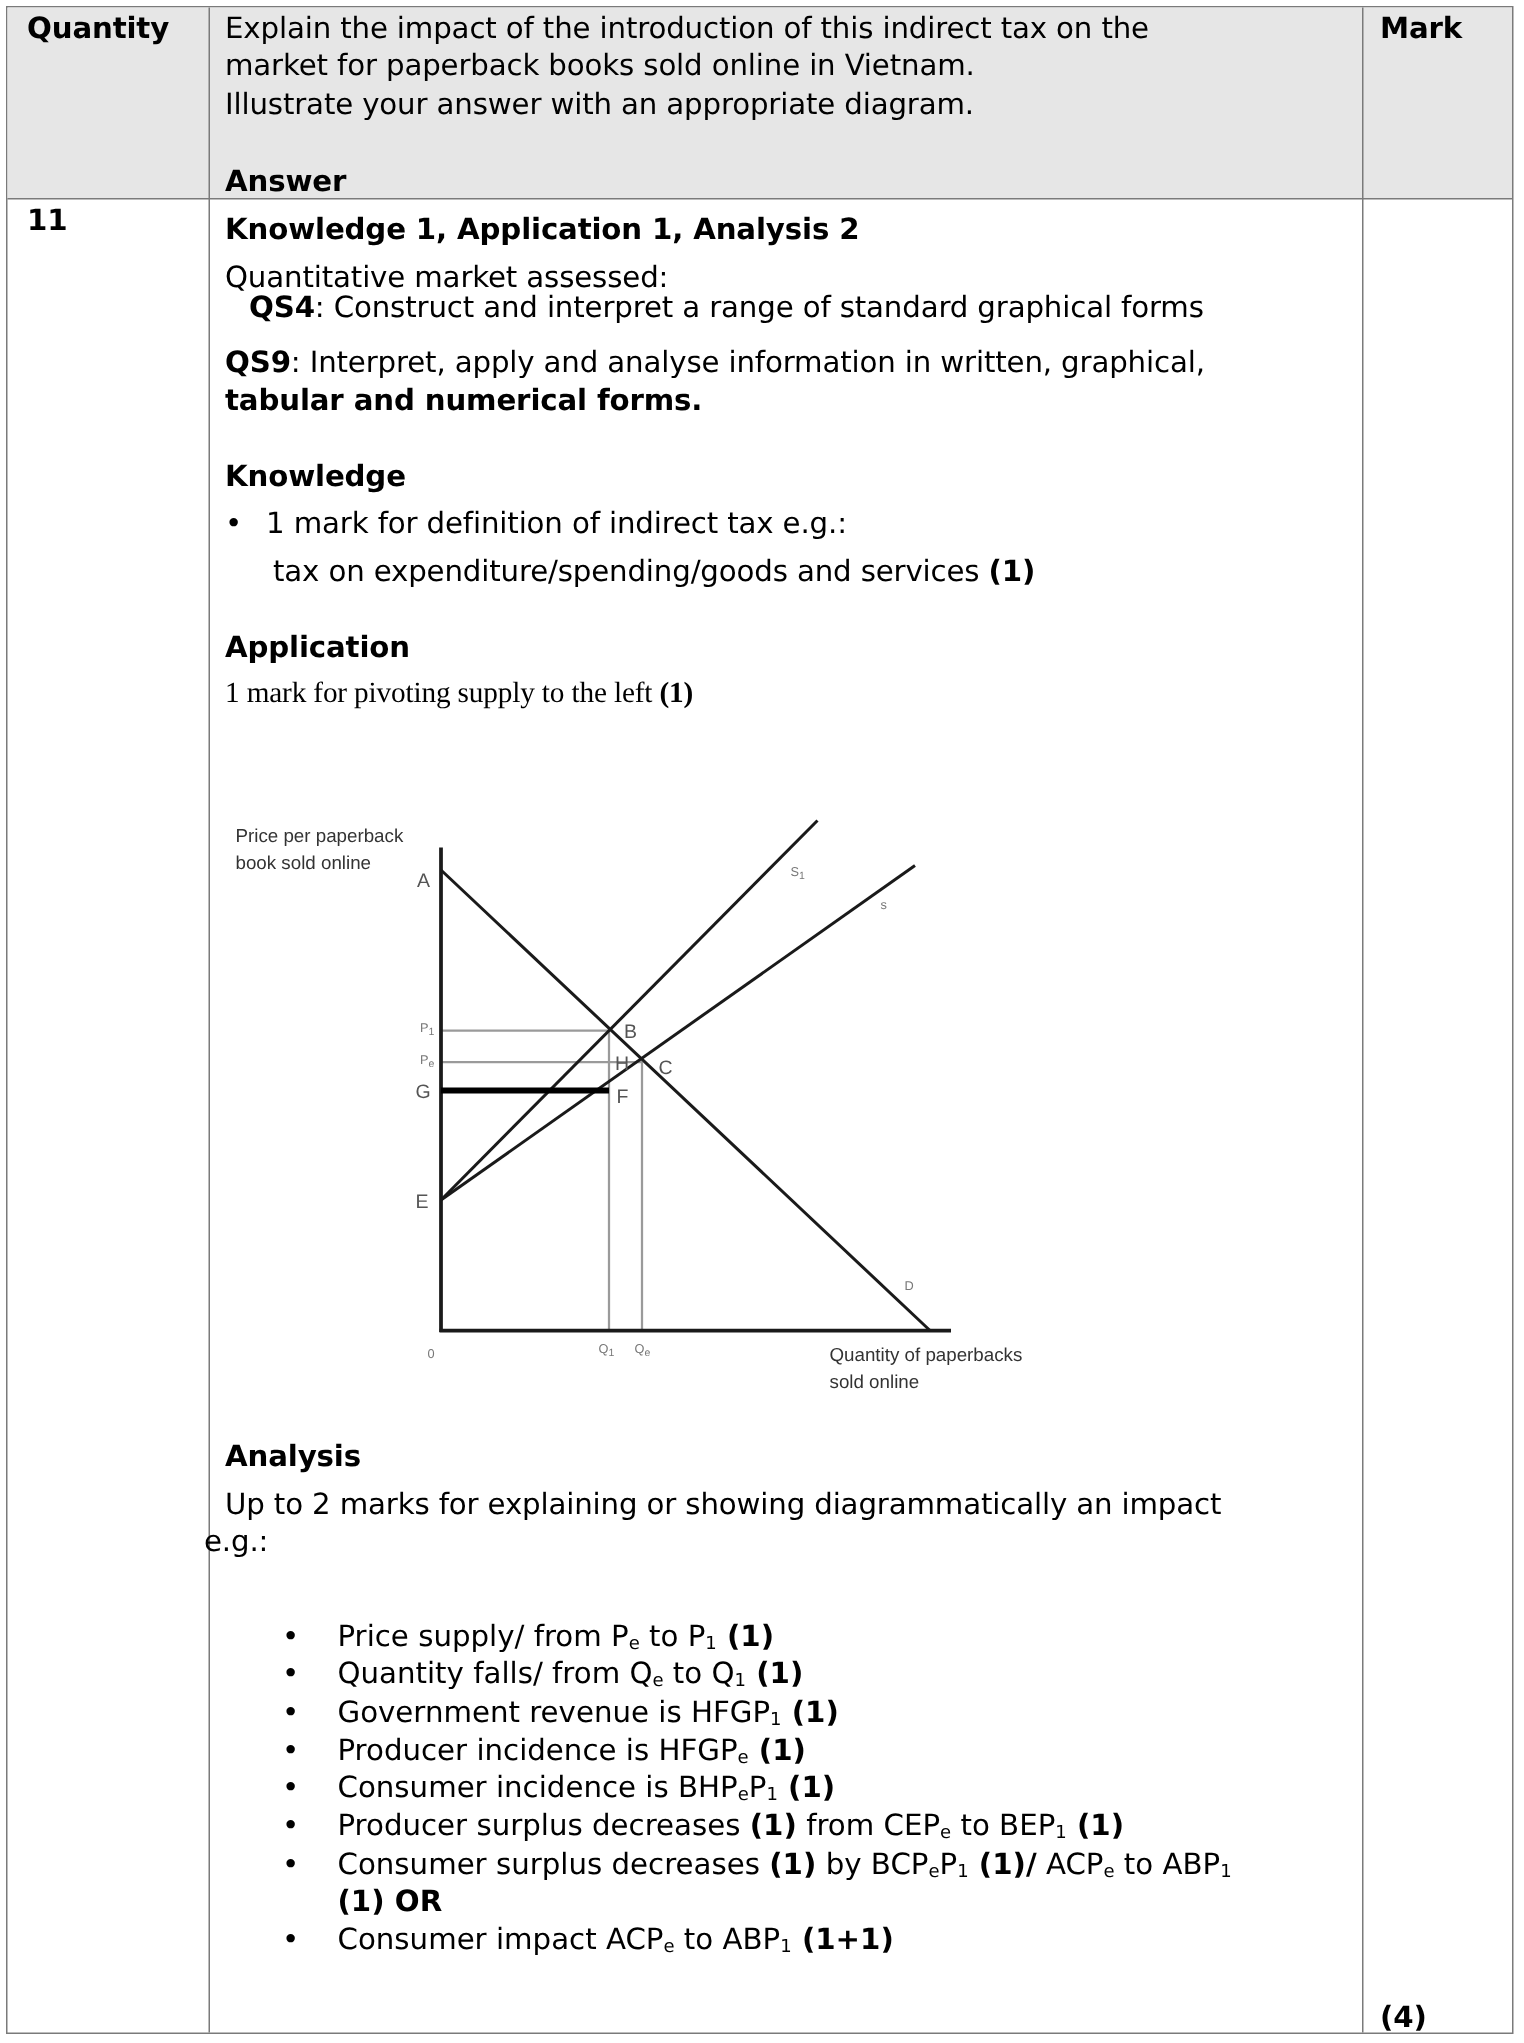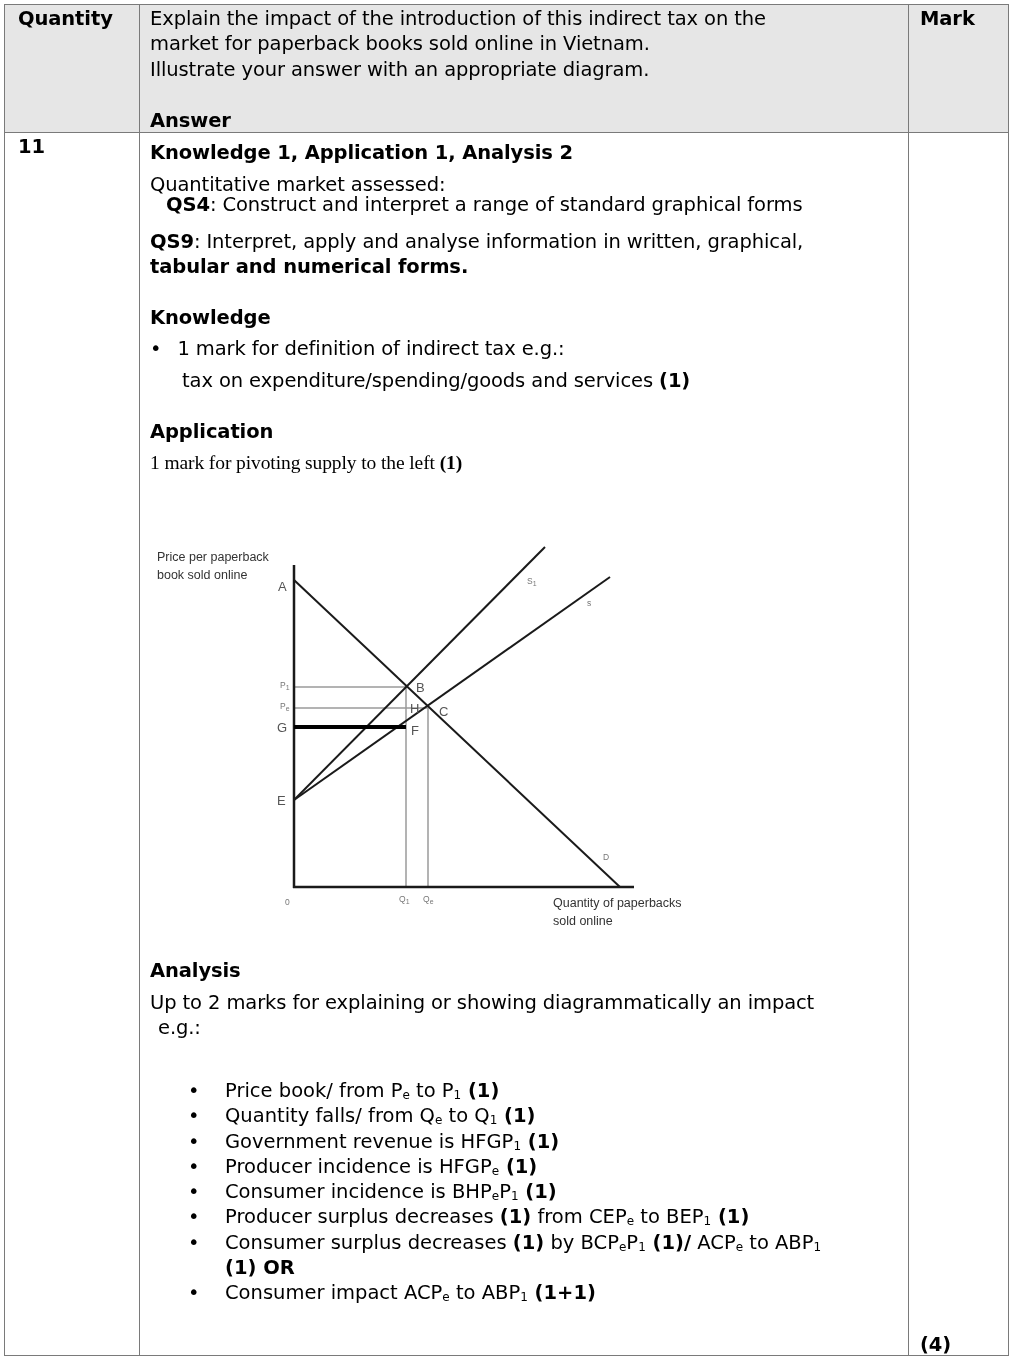--- a/index.html
+++ b/index.html
@@ -105,26 +105,26 @@
     <text x="587" y="606">s</text>
     <text x="603" y="860">D</text>
     <text x="285" y="905">0</text>
     <text x="399" y="902">Q<tspan font-size="7" dy="2">1</tspan></text>
     <text x="423" y="902">Q<tspan font-size="7" dy="2">e</tspan></text>
   </g>
 </svg>
 
 <div class="t b" style="left:150px;top:958px;">Analysis</div>
 <div class="t" style="left:150px;top:990px;">Up to 2 marks for explaining or showing diagrammatically an impact</div>
-<div class="t" style="left:158px;top:1015px;">e.g.:</div>
+<div class="t" style="left:136px;top:1015px;">e.g.:</div>
 
 <div class="bullet-list">
   <div class="bl">
     <span class="dot">•</span>
-    <span class="txt"><span>Price book/ from P</span><sub class="s">e</sub><span> to P</span><sub class="s">1</sub><span class="b"> (1)</span></span>
+    <span class="txt"><span>Price supply/ from P</span><sub class="s">e</sub><span> to P</span><sub class="s">1</sub><span class="b"> (1)</span></span>
   </div>
   <div class="bl">
     <span class="dot">•</span>
     <span class="txt"><span>Quantity falls/ from Q</span><sub class="s">e</sub><span> to Q</span><sub class="s">1</sub><span class="b"> (1)</span></span>
   </div>
   <div class="bl">
     <span class="dot">•</span>
     <span class="txt"><span>Government revenue is HFGP</span><sub class="s">1</sub><span class="b"> (1)</span></span>
   </div>
   <div class="bl">

